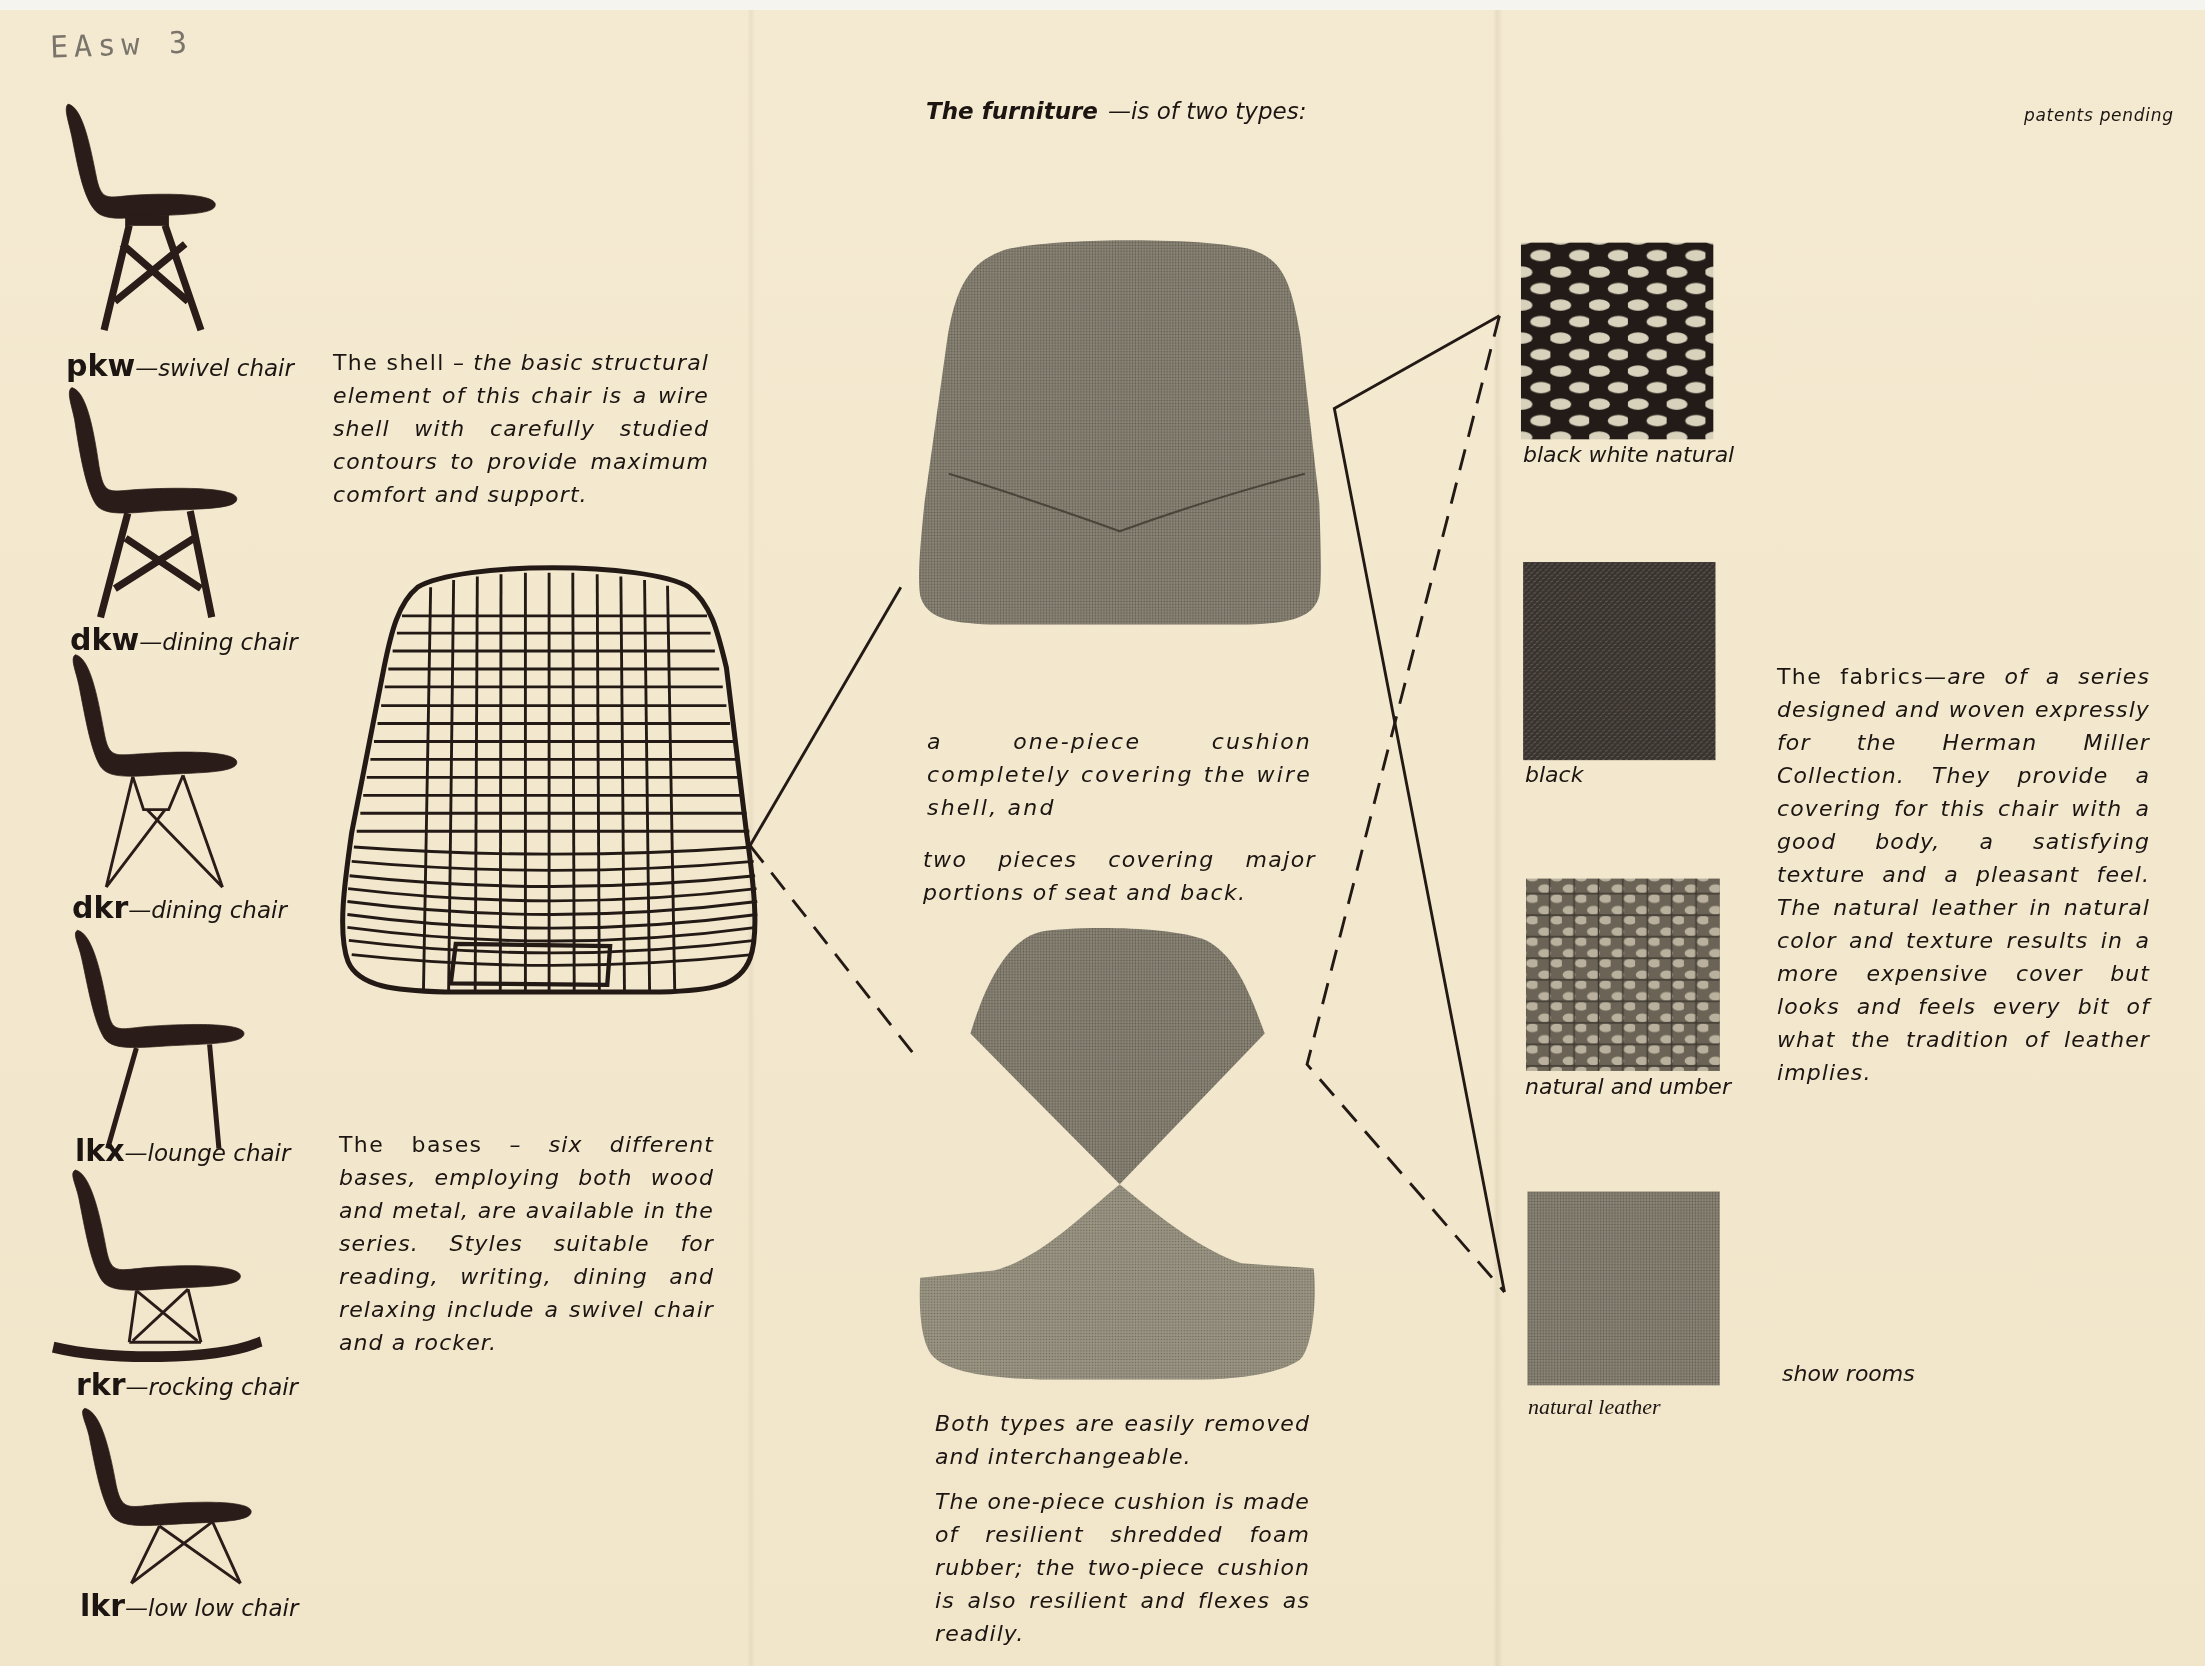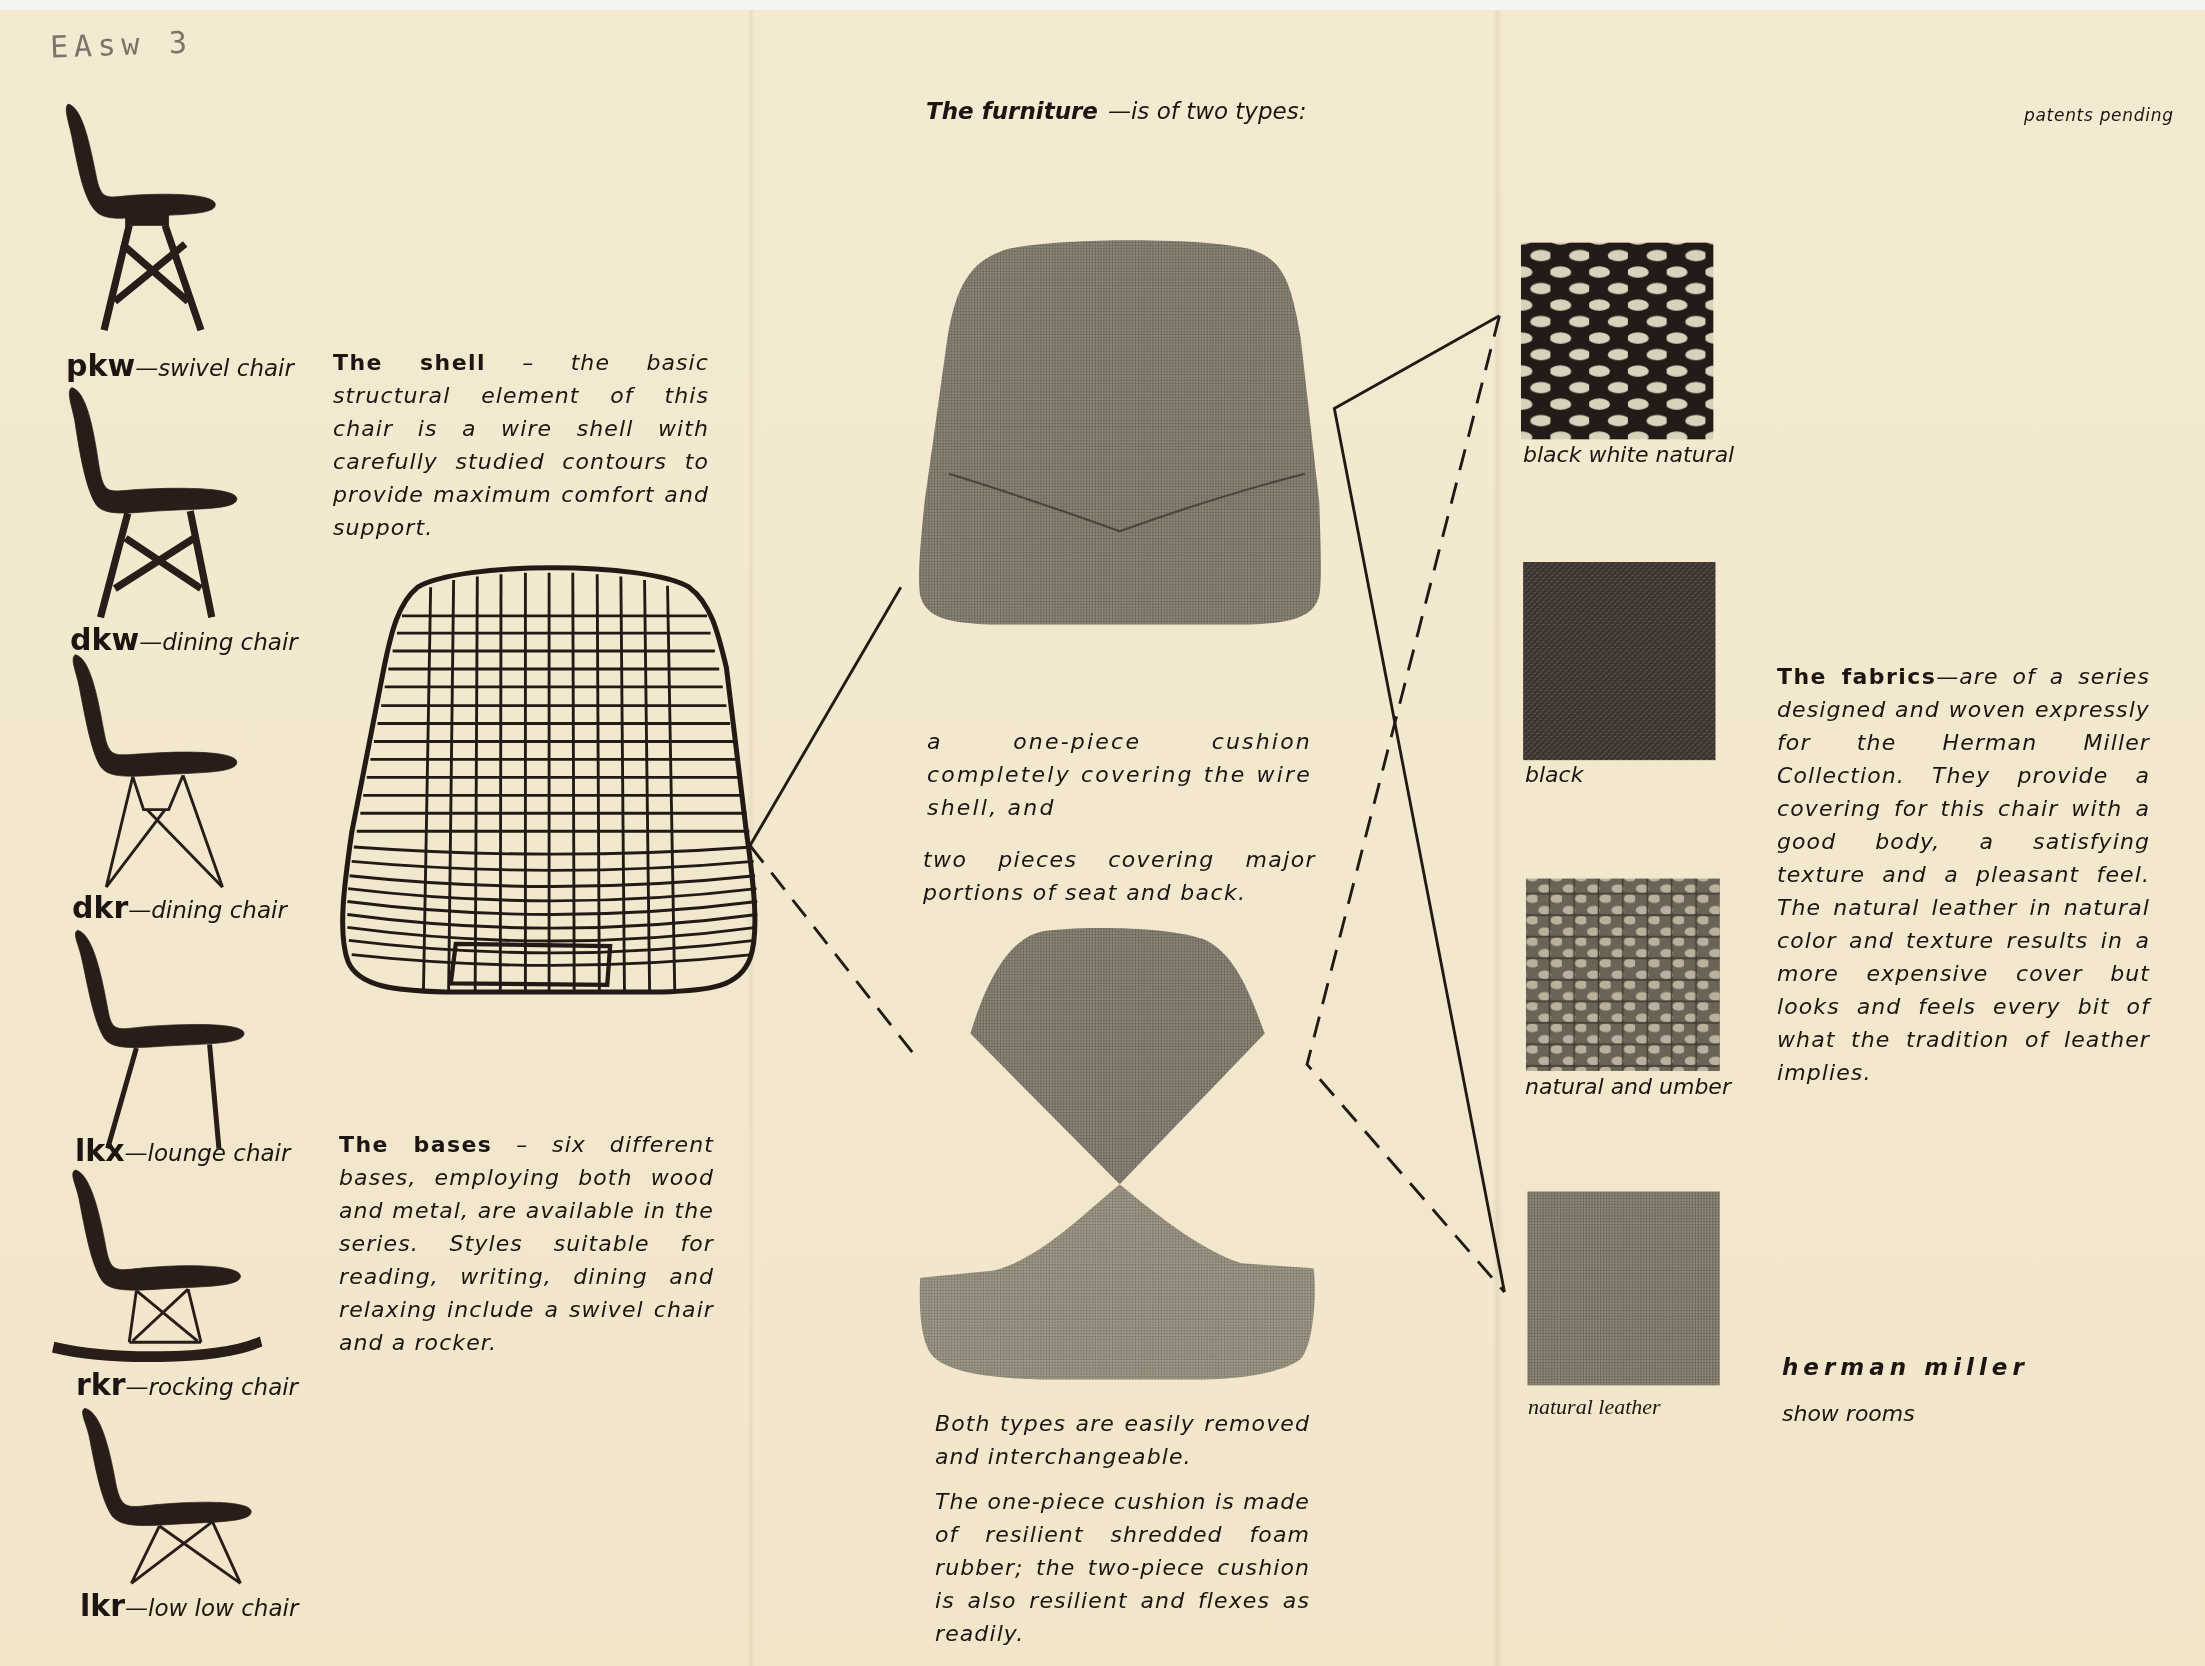--- a/index.html
+++ b/index.html
@@ -21,21 +21,21 @@
   .abs { position:absolute; }
   .hand {
     font-family:"DejaVu Sans Mono", monospace; color:#7a746a; font-size:30px; letter-spacing:5.7px;
     transform:rotate(-2deg);
   }
   .it { font-style:italic;margin-left:10px; }
   .bi { font-weight:bold; font-style:italic; }
   .chair-label { font-size:23px; font-style:italic; white-space:nowrap; }
   .chair-label .code { font-weight:bold; font-style:normal; font-size:30px; }
   .para { font-size:22px; line-height:33px; font-style:italic; text-align:justify; letter-spacing:1.1px; }
-  .para .lead { font-weight:bold; font-style:normal; letter-spacing:1.4px; }
+  .para .lead { font-weight:normal; font-style:normal; letter-spacing:1.4px; }
   .small { font-size:22px; line-height:33px; font-style:italic; }
   .swatch-label { position:absolute; font-size:22px; font-style:italic; white-space:nowrap; }
   .company { font-weight:bold; font-size:23px; letter-spacing:5px; line-height:40px; }
   svg { position:absolute; left:0; top:0; overflow:visible; }
 </style>
 </head>
 <body>
 
 <div class="paper"></div>
 
@@ -209,16 +209,15 @@
 <div class="swatch-label" style="left:1523px; top:442px;">black white natural</div>
 <div class="swatch-label" style="left:1525px; top:762px;">black</div>
 <div class="swatch-label" style="left:1525px; top:1074px;">natural and umber</div>
 <div class="swatch-label" style="left:1528px; top:1394px;font-family:Liberation Serif, serif;">natural leather</div>
 
 <div class="abs para" style="left:1777px; top:660px; width:373px;">
   <span class="lead">The fabrics</span><span>—are of a series designed and woven expressly for the Herman Miller Collection. They provide a covering for this chair with a good body, a satisfying texture and a pleasant feel. The natural leather in natural color and texture results in a more expensive cover but looks and feels every bit of what the tradition of leather implies.</span>
 </div>
 
 <div class="abs" style="left:1782px; top:1347px;">
-  <div class="company bi">herman miller</div>
   <div class="small" style="margin-top:10px;">show rooms</div>
 </div>
 
 
 </body></html>

